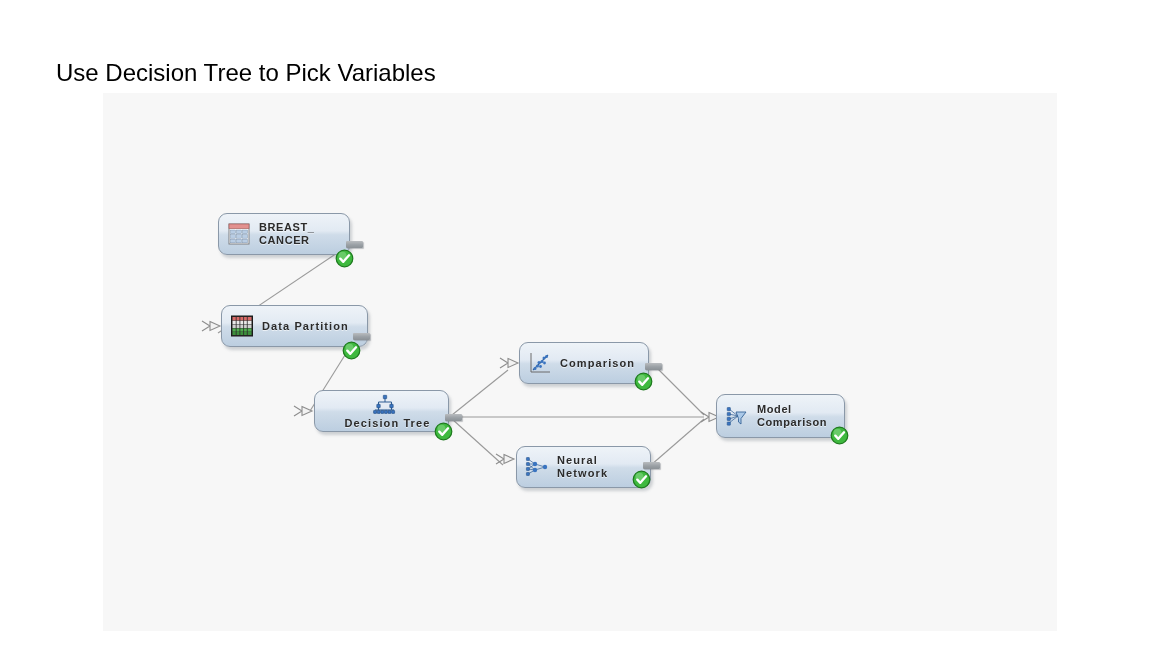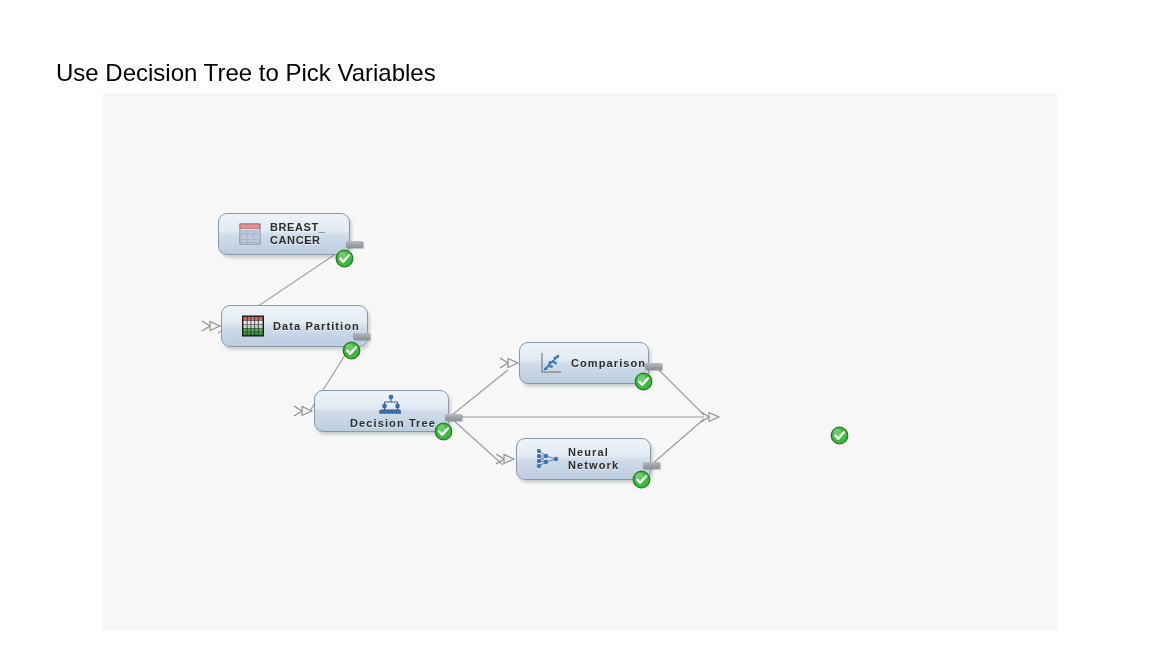--- a/index.html
+++ b/index.html
@@ -57,21 +57,21 @@
     border: 1px solid #8a98a8;
     border-radius: 9px;
     background: linear-gradient(to bottom,
         #eef3f8 0%,
         #e2eaf3 42%,
         #cfdce9 52%,
         #bccee0 100%);
     box-shadow: 2px 3px 3px rgba(110,120,130,0.30);
     display: flex;
     align-items: center;
-    padding-left: 16px;
+    padding-left: 5px;
   }
   .node-label {
     font-family: "Liberation Sans", sans-serif;
     font-size: 11px;
     font-weight: bold;
     color: #2b2b2b;
     letter-spacing: 0.6px;
     line-height: 13px;
     margin-left: 7px;
     white-space: pre-line;
@@ -281,21 +281,21 @@
       <path d="M 5.3 9.7 L 8.3 12.8 L 14 6.3" fill="none" stroke="#ffffff" stroke-width="2.4" stroke-linecap="round" stroke-linejoin="round"></path>
     </svg>
   </div>
 
   <div class="in-arrow" style="left:392px; top:359px;">
     <svg width="22" height="14" viewBox="0 0 22 14">
       <path d="M 1 2 L 9 7 L 1 12" fill="none" stroke="#8d8d8d" stroke-width="1.1"></path>
       <path d="M 9 2.5 L 19 7 L 9 11.5 Z" fill="#f2f2f2" stroke="#8d8d8d" stroke-width="1.1"></path>
     </svg>
   </div>
-  <div class="node" style="left:413px; top:345px; width:135px; height:42px;">
+  <div class="node" style="left:413px; top:353px; width:135px; height:42px;">
     <span class="node-icon">
       <svg width="26" height="26" viewBox="0 0 26 26">
         <g stroke="#2f5d93" stroke-width="0.7" fill="none">
           <line x1="4" y1="5" x2="11" y2="10"></line>
           <line x1="4" y1="10" x2="11" y2="10"></line>
           <line x1="4" y1="15" x2="11" y2="10"></line>
           <line x1="4" y1="20" x2="11" y2="16"></line>
           <line x1="4" y1="15" x2="11" y2="16"></line>
           <line x1="4" y1="10" x2="11" y2="16"></line>
           <line x1="11" y1="10" x2="21" y2="13"></line>
@@ -324,20 +324,41 @@
       <path d="M 5.3 9.7 L 8.3 12.8 L 14 6.3" fill="none" stroke="#ffffff" stroke-width="2.4" stroke-linecap="round" stroke-linejoin="round"></path>
     </svg>
   </div>
 
   <div class="in-arrow" style="left:597px; top:317px;">
     <svg width="22" height="14" viewBox="0 0 22 14">
       <path d="M 1 2 L 9 7 L 1 12" fill="none" stroke="#8d8d8d" stroke-width="1.1"></path>
       <path d="M 9 2.5 L 19 7 L 9 11.5 Z" fill="#f2f2f2" stroke="#8d8d8d" stroke-width="1.1"></path>
     </svg>
   </div>
+  <div class="node" style="left:613px; top:301px; width:129px; height:44px;">
+    <span class="node-icon">
+      <svg width="26" height="26" viewBox="0 0 26 26">
+        <g stroke="#2f5d93" stroke-width="0.7" fill="none">
+          <line x1="5" y1="6" x2="14" y2="13"></line>
+          <line x1="5" y1="11" x2="14" y2="13"></line>
+          <line x1="5" y1="16" x2="14" y2="13"></line>
+          <line x1="5" y1="20" x2="14" y2="13"></line>
+        </g>
+        <g fill="#3a74c0" stroke="#1f4a80" stroke-width="0.5">
+          <rect x="3.2" y="4.5" width="3.2" height="3.2" rx="0.4"></rect>
+          <rect x="3.2" y="9.4" width="3.2" height="3.2" rx="0.4"></rect>
+          <rect x="3.2" y="14.3" width="3.2" height="3.2" rx="0.4"></rect>
+          <rect x="3.2" y="19.0" width="3.2" height="3.2" rx="0.4"></rect>
+        </g>
+        <path d="M 12 9 L 22 9 L 17 15.5 L 17 21 L 14.5 19 L 14.5 15.5 Z" fill="#a9c8e8" stroke="#2f5d93" stroke-width="0.9" opacity="0.95"></path>
+      </svg>
+    </span>
+    <span class="node-label">Model
+Comparison</span>
+  </div>
   <div class="check-badge" style="left:727px; top:333px;">
     <svg width="19" height="19" viewBox="0 0 19 19">
       <circle cx="9.5" cy="9.5" r="8.3" fill="#3fb93f" stroke="#1d7a1d" stroke-width="1.2"></circle>
       <circle cx="7.5" cy="6.8" r="4" fill="#7fd47f" opacity="0.65"></circle>
       <path d="M 5.3 9.7 L 8.3 12.8 L 14 6.3" fill="none" stroke="#ffffff" stroke-width="2.4" stroke-linecap="round" stroke-linejoin="round"></path>
     </svg>
   </div>
 
 </div>
 

